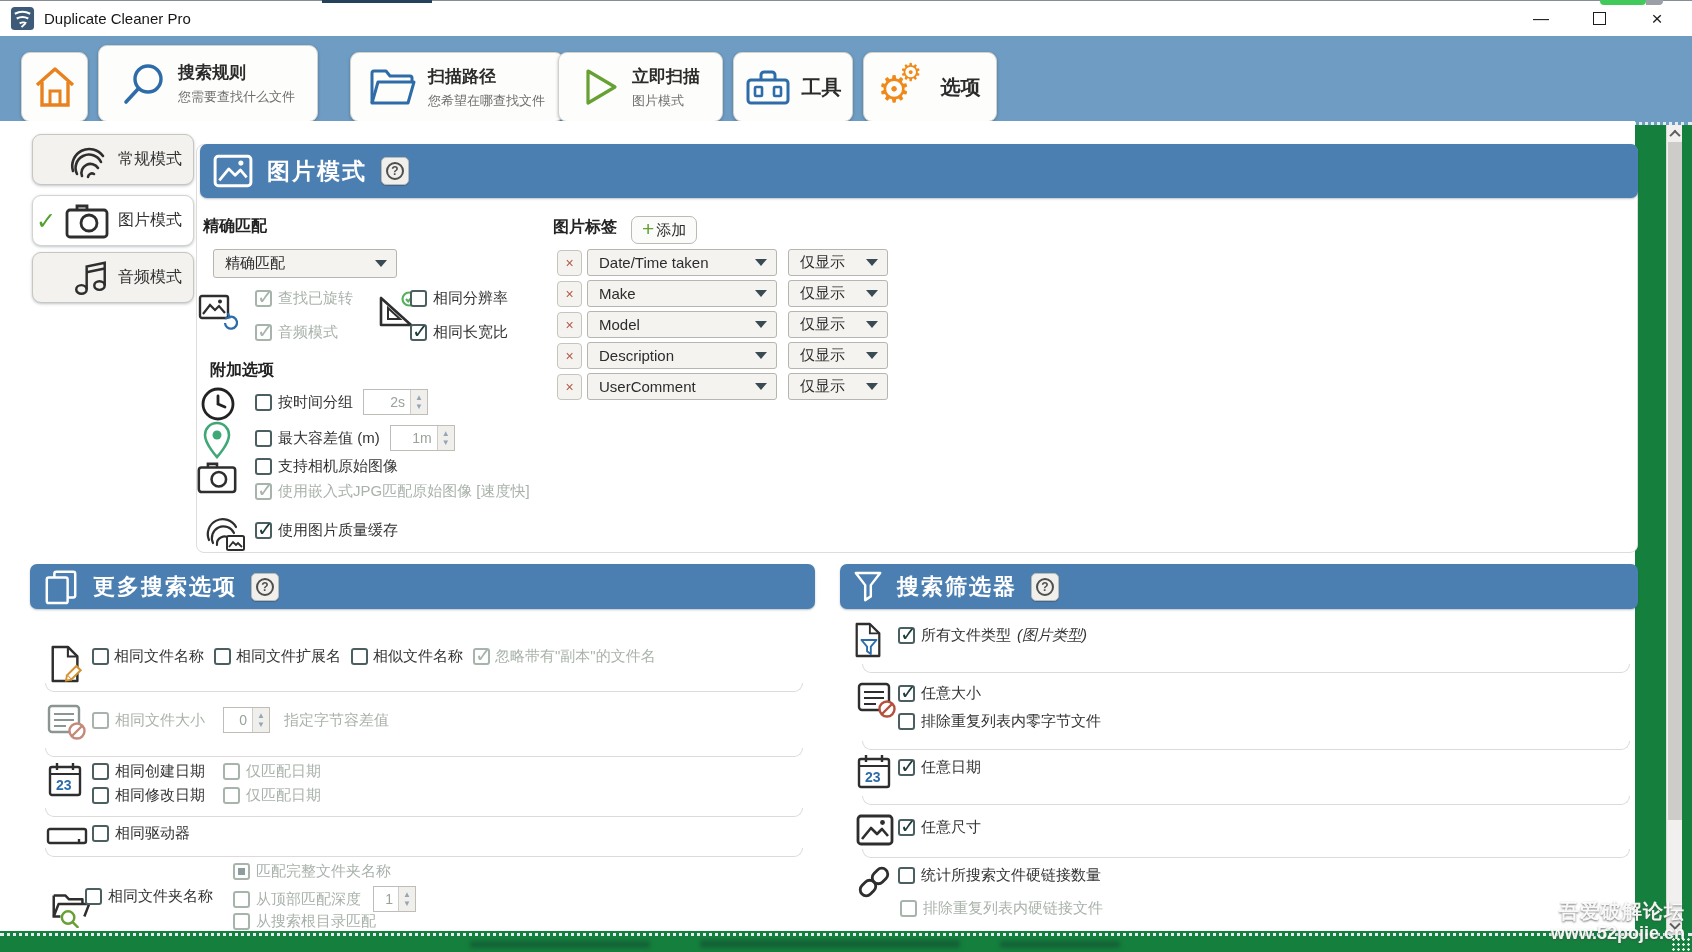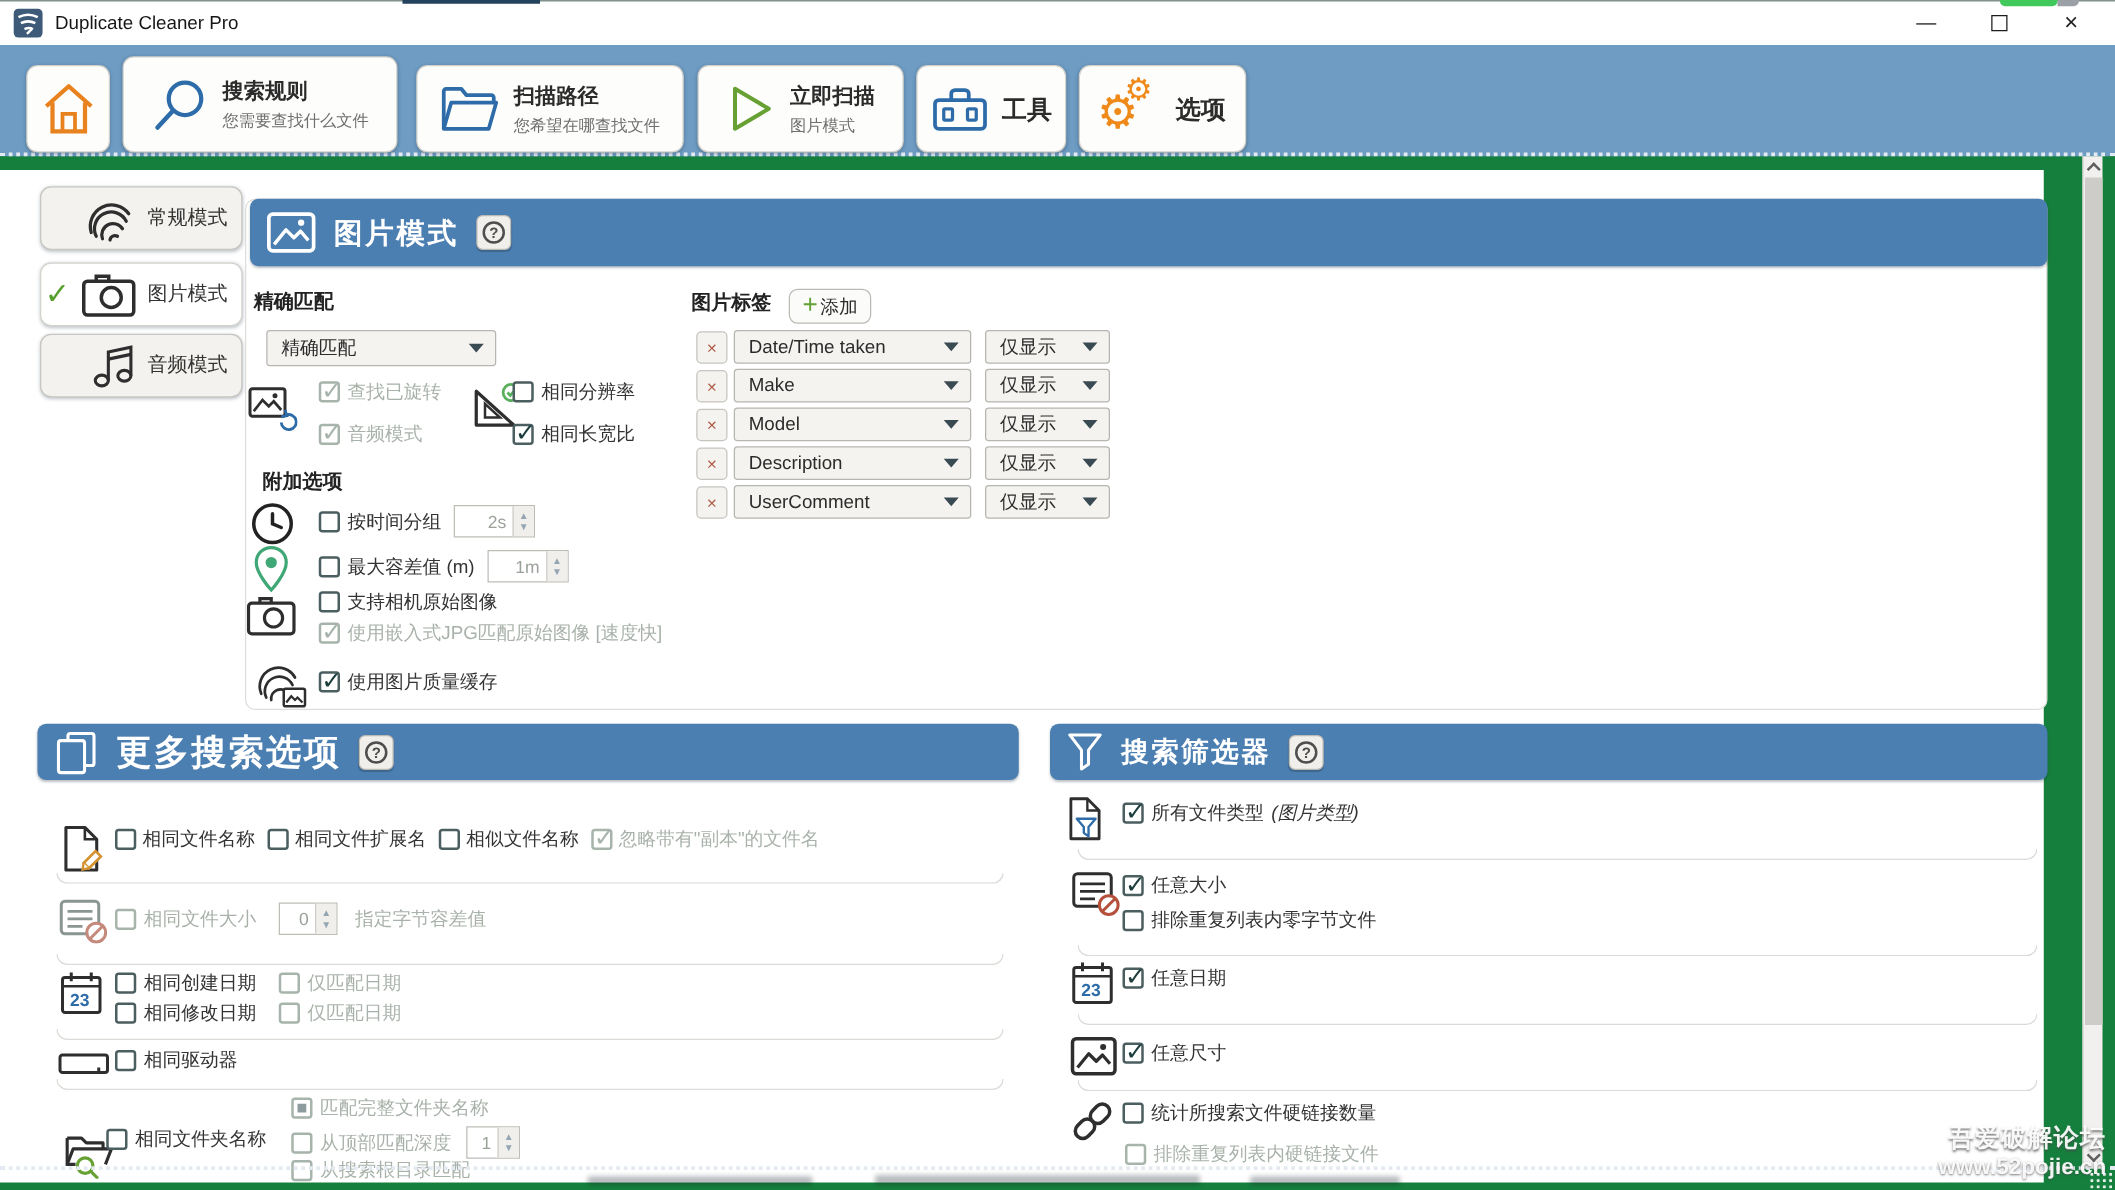--- a/index.html
+++ b/index.html
@@ -25,21 +25,21 @@
 .ttext{display:flex;flex-direction:column;align-items:flex-start;gap:4px}
 .tlabel{font-size:17px;font-weight:700;color:#2b2b2b;white-space:nowrap}
 .tlabel.big{font-size:20px}
 .tsub{font-size:13px;color:#6f6f6d;white-space:nowrap}
 .gearwrap{position:relative;width:50px;height:50px}
 .gear{position:absolute;color:#ef8a1a;line-height:1}
 .gear::before{content:"⚙"}
 .g1{left:20px;top:-2px;font-size:25px}
 .g2{left:-2px;top:9px;font-size:37px}
 
-.content{position:absolute;left:0;top:136px;width:1635px;height:810px;background:#fff}
+.content{position:absolute;left:0;top:121px;width:1635px;height:810px;background:#fff}
 
 .mode{position:absolute;left:32px;width:162px;height:51px;background:#f3f2ee;border:1px solid #c7c6c1;border-radius:9px;box-shadow:0 1px 3px rgba(40,60,80,.3);display:flex;align-items:center;justify-content:flex-end;gap:9px;padding:0 11px;font-size:16px;color:#1f1f1f;cursor:default}
 .mode.sel{background:#fff;border-color:#d4d3cd}
 .mcheck{margin-right:auto;color:#55a02c;font-size:24px;font-weight:700;line-height:1}
 .mcheck::before{content:"✓"}
 
 .img-card{position:absolute;left:196px;top:23px;width:1442px;height:409px;background:#fff;border:1px solid #deddd9;border-radius:8px}
 .phead{position:absolute;background:#4c7fb1;border-radius:7px;display:flex;align-items:center;padding:0 13px;gap:14px;color:#fff;box-shadow:0 1px 2px rgba(30,50,70,.3)}
 .pt{font-weight:700;letter-spacing:2px;white-space:nowrap}
 .helpbtn{width:28px;height:28px;background:#f0efec;border:1px solid #bcbab5;border-radius:5px;display:flex;align-items:center;justify-content:center;box-shadow:0 1px 1px rgba(0,0,0,.2);cursor:default;flex:none}
@@ -130,21 +130,21 @@
         <svg width="46" height="46" viewBox="0 0 46 46">
             <circle cx="27" cy="18" r="13" fill="none" stroke="#2d6ca8" stroke-width="3.4"></circle>
             <line x1="17" y1="28" x2="5" y2="41" stroke="#2d6ca8" stroke-width="3.6" stroke-linecap="round"></line>
           </svg>
       </span>
       <span class="ttext">
         <span class="tlabel">搜索规则</span>
         <span class="tsub">您需要查找什么文件</span>
       </span>
     </div>
-    <div class="tab" style="left:333px;width:214px;height:70px">
+    <div class="tab" style="left:350px;width:214px;height:70px">
       <span>
         <svg width="48" height="40" viewBox="0 0 48 40">
             <path d="M3 36 V6 a2 2 0 0 1 2-2 h12 l4 5 h20 a2 2 0 0 1 2 2 v4" fill="none" stroke="#2d6ca8" stroke-width="3" stroke-linejoin="round"></path>
             <path d="M3 36 l6-21 h36 l-6 21 Z" fill="none" stroke="#2d6ca8" stroke-width="3" stroke-linejoin="round"></path>
           </svg>
       </span>
       <span class="ttext">
         <span class="tlabel">扫描路径</span>
         <span class="tsub">您希望在哪查找文件</span>
       </span>
@@ -409,21 +409,21 @@
       </div>
     </div>
 
     <div class="phead" style="left:30px;top:443px;width:785px;height:45px">
       <span>
         <svg width="36" height="36" viewBox="0 0 38 38">
             <rect x="12" y="3" width="22" height="27" rx="2" fill="none" stroke="#fff" stroke-width="2.6"></rect>
             <rect x="4" y="9" width="22" height="27" rx="2" fill="#4c7fb1" stroke="#fff" stroke-width="2.6"></rect>
           </svg>
       </span>
-      <span class="pt" style="font-size:28px">更多搜索选项</span>
+      <span class="pt" style="font-size:22px">更多搜索选项</span>
       <span class="helpbtn">
           <i>?</i>
         </span>
     </div>
 
     <span class="ic" style="left:48px;top:523px">
       <svg width="36" height="40" viewBox="0 0 38 42">
           <path d="M5 3 H21 L31 13 V39 H5 Z" fill="none" stroke="#2e2e2e" stroke-width="2.6" stroke-linejoin="round"></path>
           <path d="M21 3 V13 H31" fill="none" stroke="#2e2e2e" stroke-width="2.2"></path>
           <path d="M20 33 L30 23 L34.5 27.5 L24.5 37.5 Z" fill="#fff" stroke="#d3912f" stroke-width="2.2"></path>

